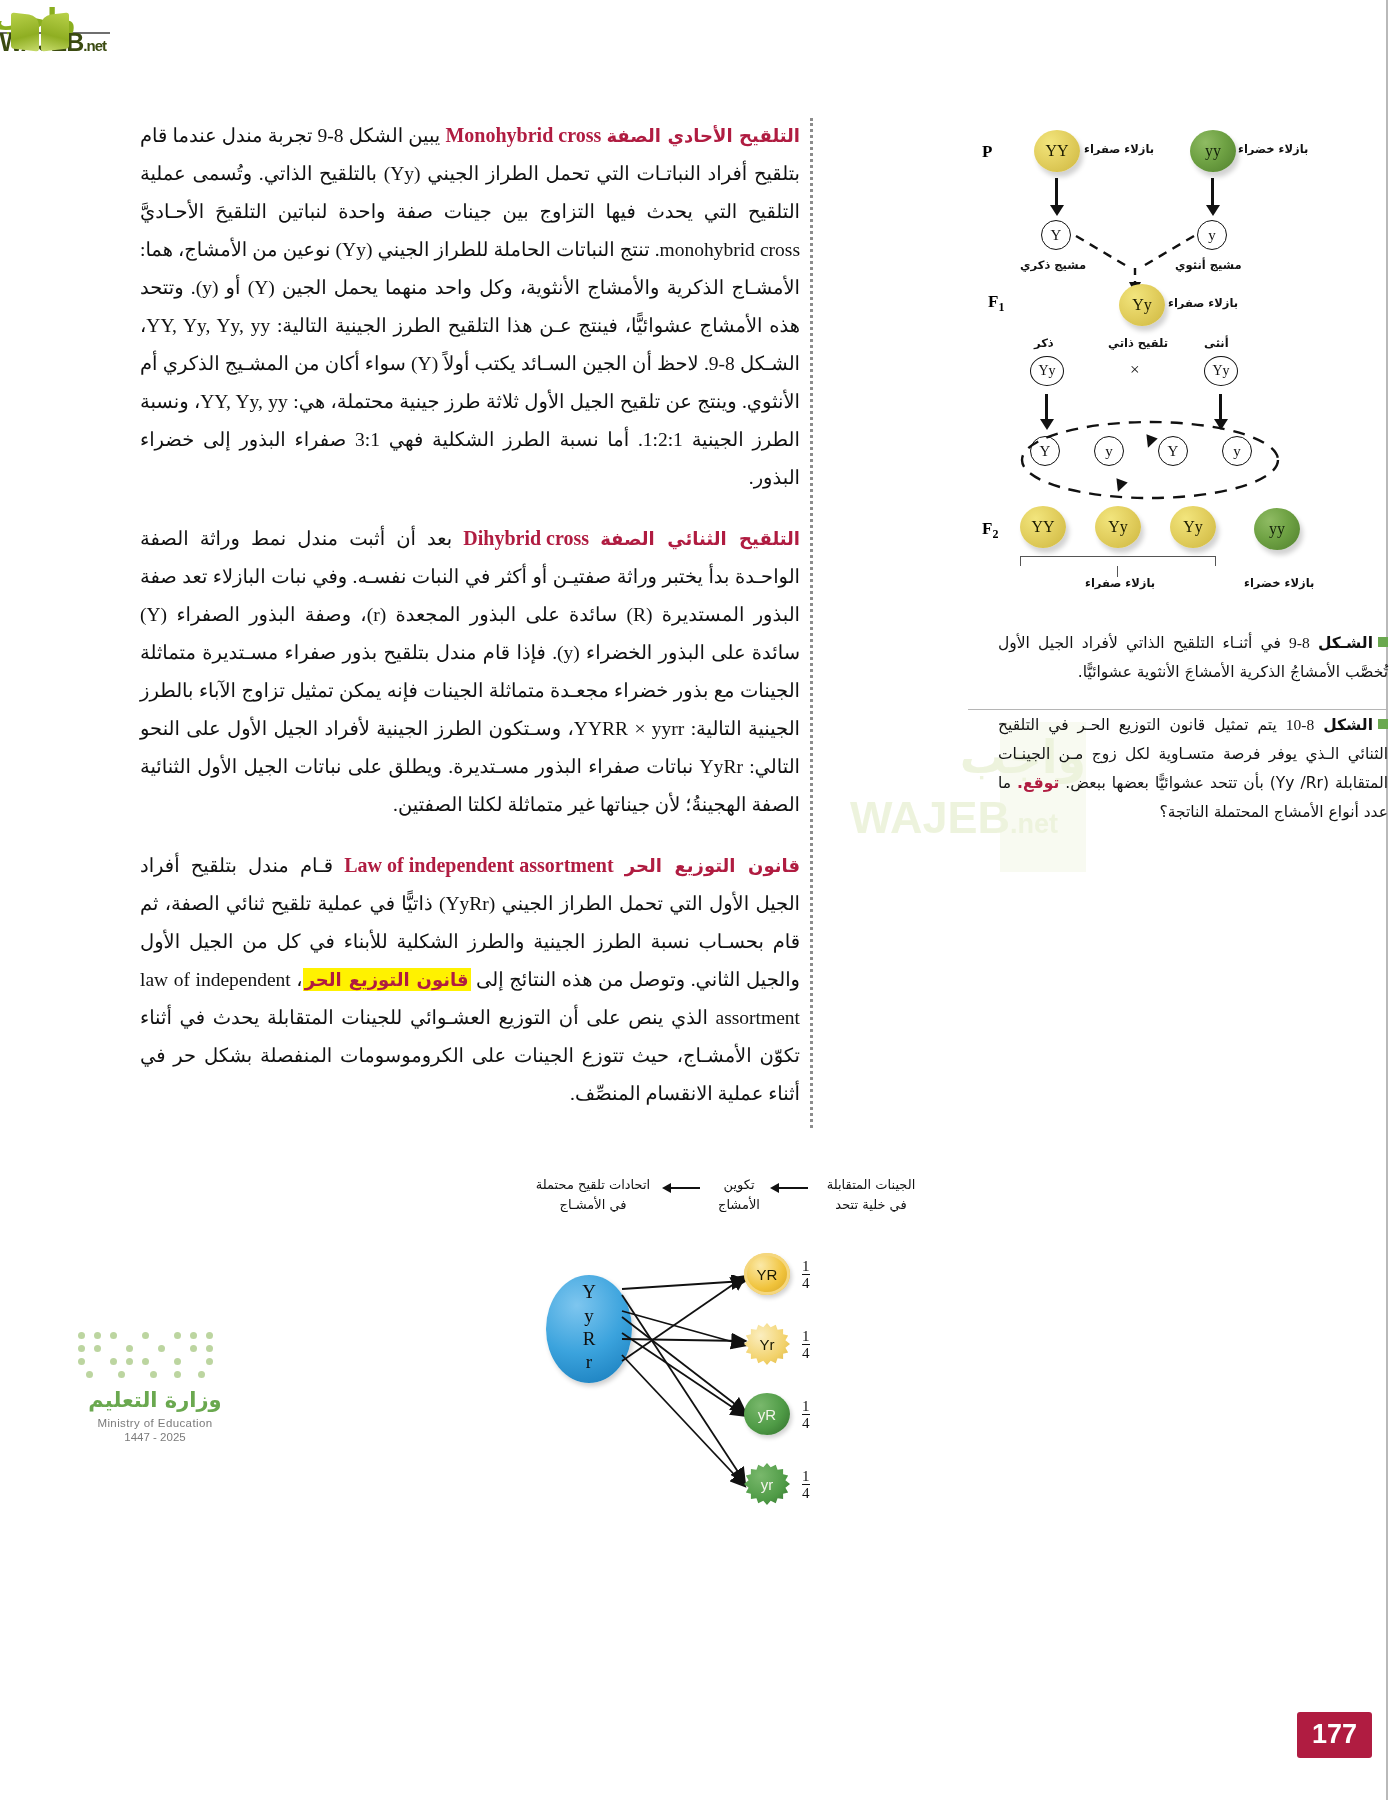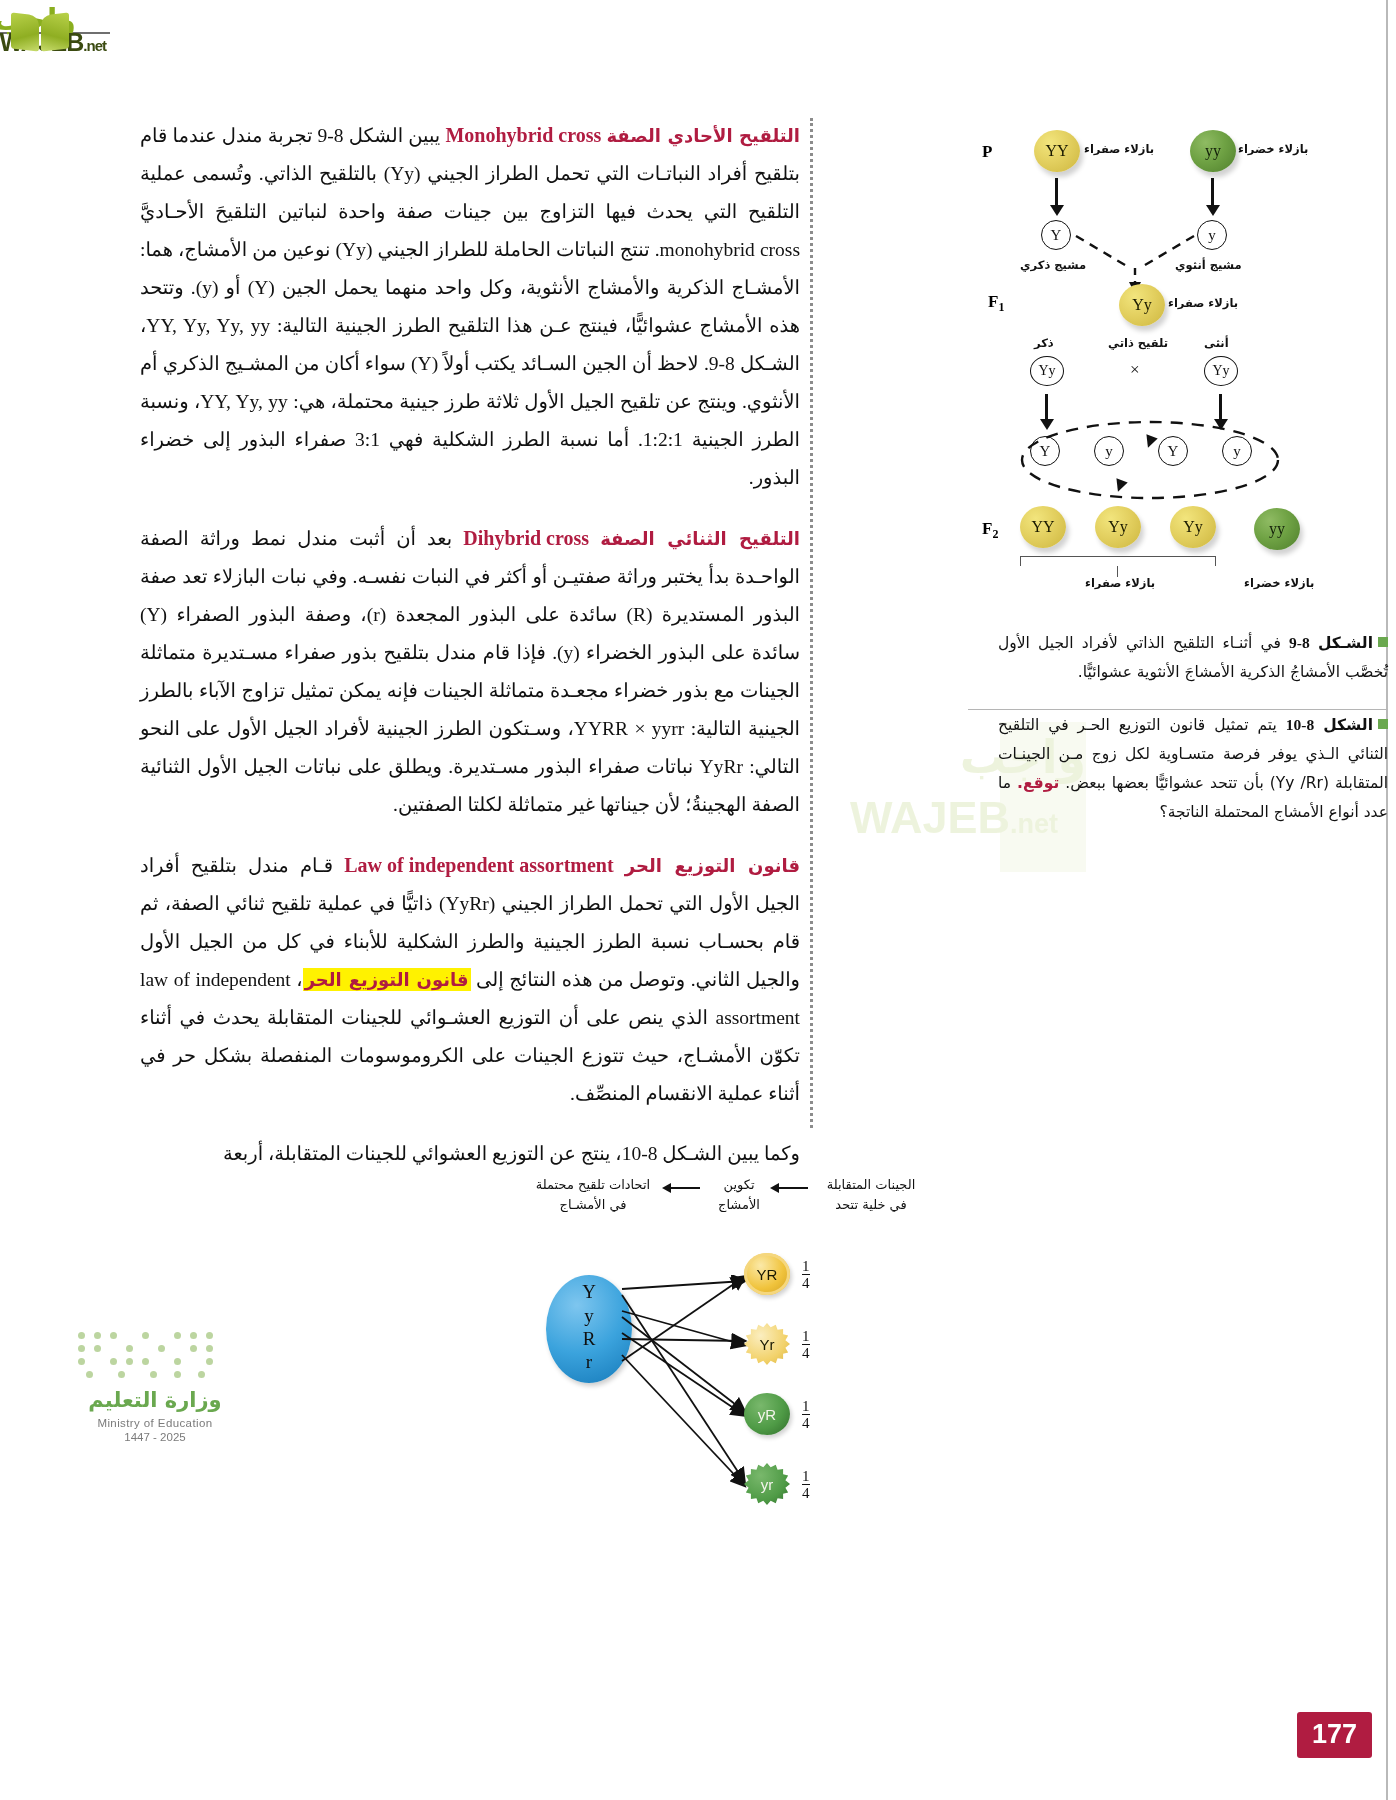--- a/index.html
+++ b/index.html
@@ -130,21 +130,21 @@
   
   .cap {
     font-family:"DejaVu Sans", sans-serif; font-size:15.5px;
     line-height:29px; color:#111; direction:rtl; text-align:justify;
   }
   .cap .sq {
     display:inline-block; width:10px; height:10px; background:#6aa84f;
     margin-left:5px; vertical-align:1px;
   }
   .cap b { font-weight:bold; }
-  .cap .num { font-family:"Liberation Serif", serif; font-weight:bold; }
+  .cap .num { font-family:"Liberation Serif", serif; font-weight:normal; }
   .cap-rule { border-bottom:1.2px solid #b5b5b5; margin:22px 0 0 0; }
   .predict { color:#b01c41; font-weight:bold; }
 
   
   #fig810 { position:absolute; right:470px; top:1175px; width:460px; height:390px; direction:rtl;}
   .hdr-col {
     position:absolute; font-family:"DejaVu Sans", sans-serif;
     font-size:13px; color:#111; text-align:center; line-height:20px; direction:rtl;
   }
   .hdr-arrow {
@@ -248,21 +248,20 @@
   <div id="divider"></div>
 
   <div id="main-col">
 
     <p class="para"><span class="term">التلقيح الأحادي الصفة</span> <span class="term-en">Monohybrid cross</span> <span>يبين الشكل 8‑9 تجربة مندل عندما قام بتلقيح أفراد النباتـات التي تحمل الطراز الجيني (Yy) بالتلقيح الذاتي. وتُسمى عملية التلقيح التي يحدث فيها التزاوج بين جينات صفة واحدة لنباتين التلقيحَ الأحـاديَّ monohybrid cross. تنتج النباتات الحاملة للطراز الجيني (Yy) نوعين من الأمشاج، هما: الأمشـاج الذكرية والأمشاج الأنثوية، وكل واحد منهما يحمل الجين (Y) أو (y). وتتحد هذه الأمشاج عشوائيًّا، فينتج عـن هذا التلقيح الطرز الجينية التالية: YY, Yy, Yy, yy، الشـكل 8‑9. لاحظ أن الجين السـائد يكتب أولاً (Y) سواء أكان من المشـيج الذكري أم الأنثوي. وينتج عن تلقيح الجيل الأول ثلاثة طرز جينية محتملة، هي: YY, Yy, yy، ونسبة الطرز الجينية 1:2:1. أما نسبة الطرز الشكلية فهي 3:1 صفراء البذور إلى خضراء البذور.</span></p>
 
     <p class="para"><span class="term">التلقيح الثنائي الصفة</span> <span class="term-en">Dihybrid cross</span> <span>بعد أن أثبت مندل نمط وراثة الصفة الواحـدة بدأ يختبر وراثة صفتيـن أو أكثر في النبات نفسـه. وفي نبات البازلاء تعد صفة البذور المستديرة (R) سائدة على البذور المجعدة (r)، وصفة البذور الصفراء (Y) سائدة على البذور الخضراء (y). فإذا قام مندل بتلقيح بذور صفراء مسـتديرة متماثلة الجينات مع بذور خضراء مجعـدة متماثلة الجينات فإنه يمكن تمثيل تزاوج الآباء بالطرز الجينية التالية: YYRR × yyrr، وسـتكون الطرز الجينية لأفراد الجيل الأول على النحو التالي: YyRr نباتات صفراء البذور مسـتديرة. ويطلق على نباتات الجيل الأول الثنائية الصفة الهجينةُ؛ لأن جيناتها غير متماثلة لكلتا الصفتين.</span></p>
 
     <p class="para"><span class="term">قانون التوزيع الحر</span> <span class="term-en">Law of independent assortment</span> <span>قـام مندل بتلقيح أفراد الجيل الأول التي تحمل الطراز الجيني (YyRr) ذاتيًّا في عملية تلقيح ثنائي الصفة، ثم قام بحسـاب نسبة الطرز الجينية والطرز الشكلية للأبناء في كل من الجيل الأول والجيل الثاني. وتوصل من هذه النتائج إلى <span class="hl">قانون التوزيع الحر</span>، law of independent assortment الذي ينص على أن التوزيع العشـوائي للجينات المتقابلة يحدث في أثناء تكوّن الأمشـاج، حيث تتوزع الجينات على الكروموسومات المنفصلة بشكل حر في أثناء عملية الانقسام المنصِّف.</span></p>
 
-    <p class="para last">وكما يبين الشـكل 8‑10، ينتج عن التوزيع العشوائي للجينات المتقابلة، أربعة</p>
   </div>
 
   <div id="side-col">
 
     <div id="fig89">
 
       <div class="gen-label" style="left:0px; top:18px;"><span>P</span></div>
       <div class="gen-label" style="left:6px; top:168px;"><span>F</span><sub>1</sub></div>
       <div class="gen-label" style="left:0px; top:395px;"><span>F</span><sub>2</sub></div>
 

